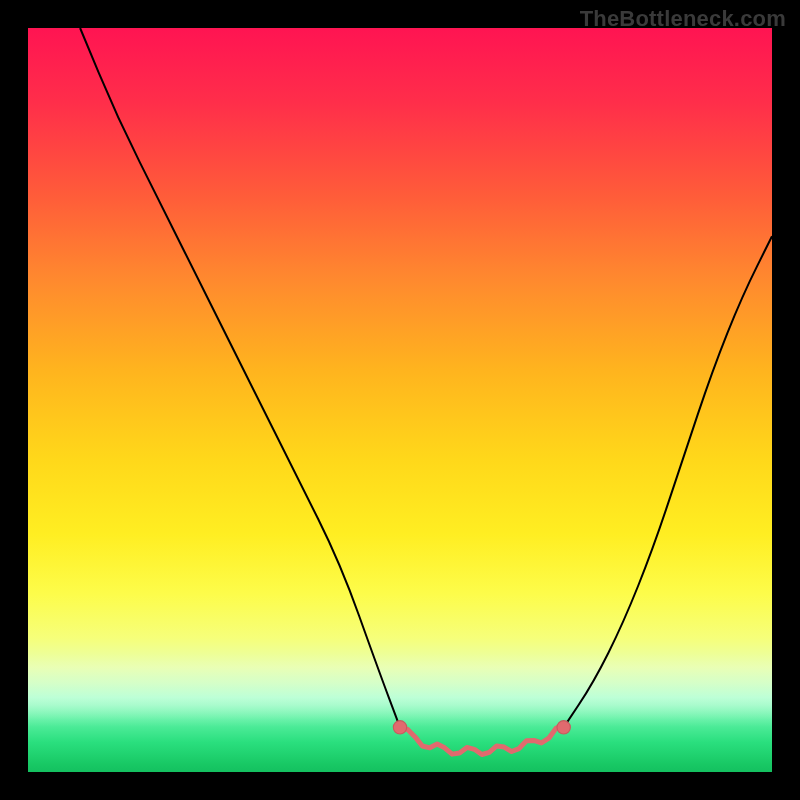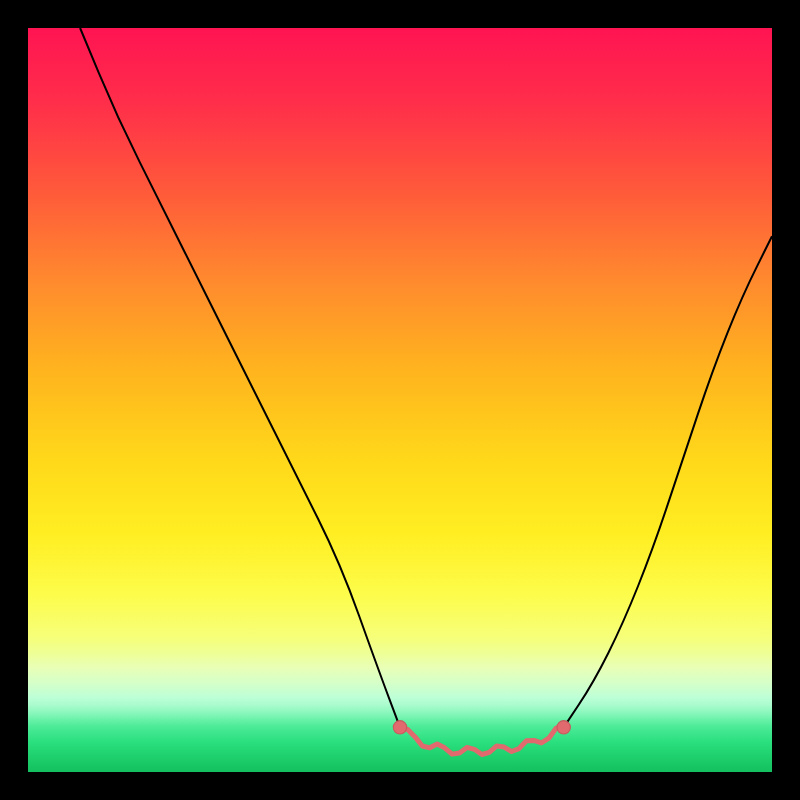--- a/index.html
+++ b/index.html
@@ -76,20 +76,21 @@
     width: 100%;
     height: 100%;
     overflow: visible;
   }
 </style>
 </head>
 <body>
 
 <div class="frame">
 
+  <div class="watermark">TheBottleneck.com</div>
 
   <div class="plot-area">
     <div class="hot-band"></div>
 
     <svg class="curves" viewBox="0 0 100 100" preserveAspectRatio="none">
 
       <path fill="none" stroke-width="2" vector-effect="non-scaling-stroke" d="M 7.00 0.00 Q 7.00 0.00 9.50 6.00 Q 12.00 12.00 15.00 18.00 Q 18.00 24.00 21.00 30.00 Q 24.00 36.00 27.00 42.00 Q 30.00 48.00 33.00 54.00 Q 36.00 60.00 39.00 66.00 Q 42.00 72.00 44.50 79.00 Q 47.00 86.00 48.50 90.00 T 50.00 94.00" stroke="#000000"></path>
 
       <path fill="none" stroke-width="2" vector-effect="non-scaling-stroke" d="M 72.00 94.00 Q 72.00 94.00 74.00 91.00 Q 76.00 88.00 78.00 84.00 Q 80.00 80.00 82.00 75.00 Q 84.00 70.00 86.00 64.00 Q 88.00 58.00 90.00 52.00 Q 92.00 46.00 94.00 41.00 Q 96.00 36.00 98.00 32.00 T 100.00 28.00" stroke="#000000"></path>
 

